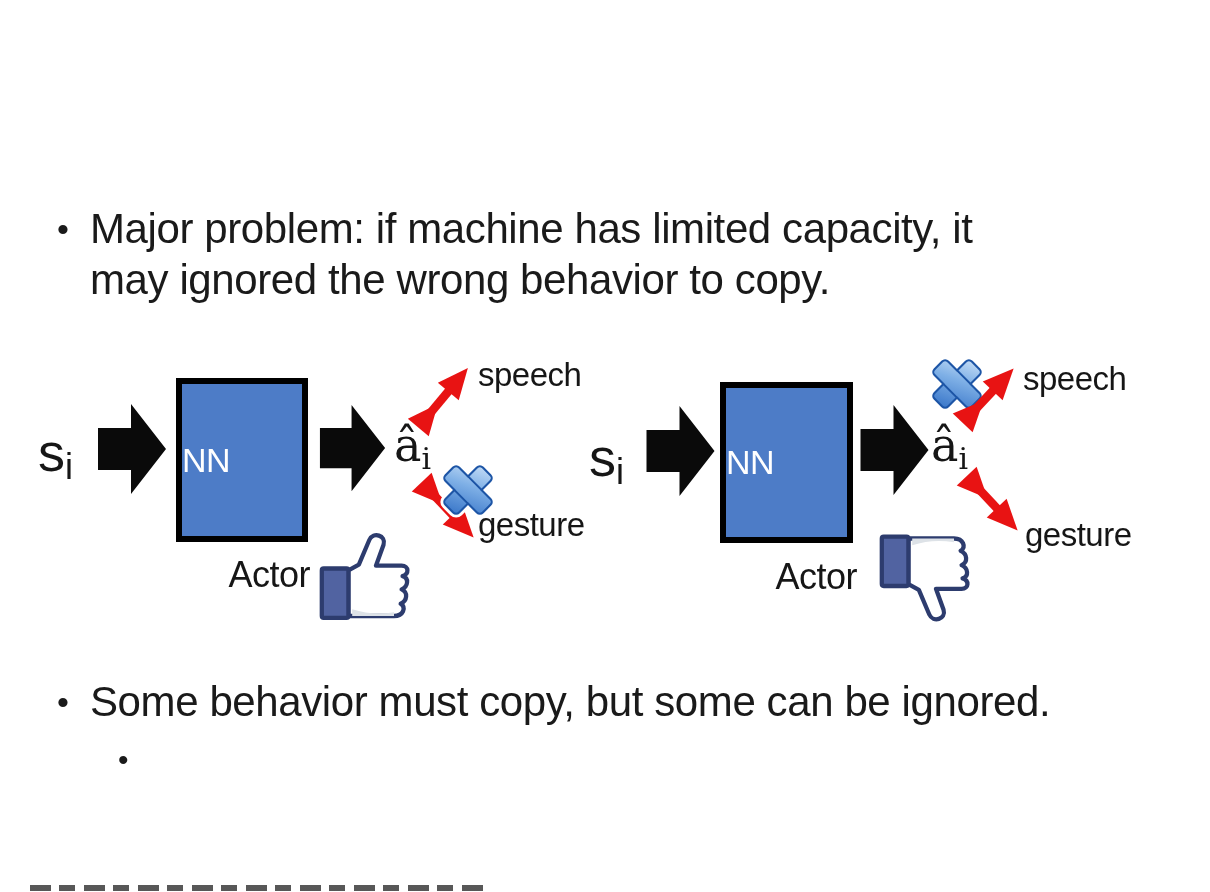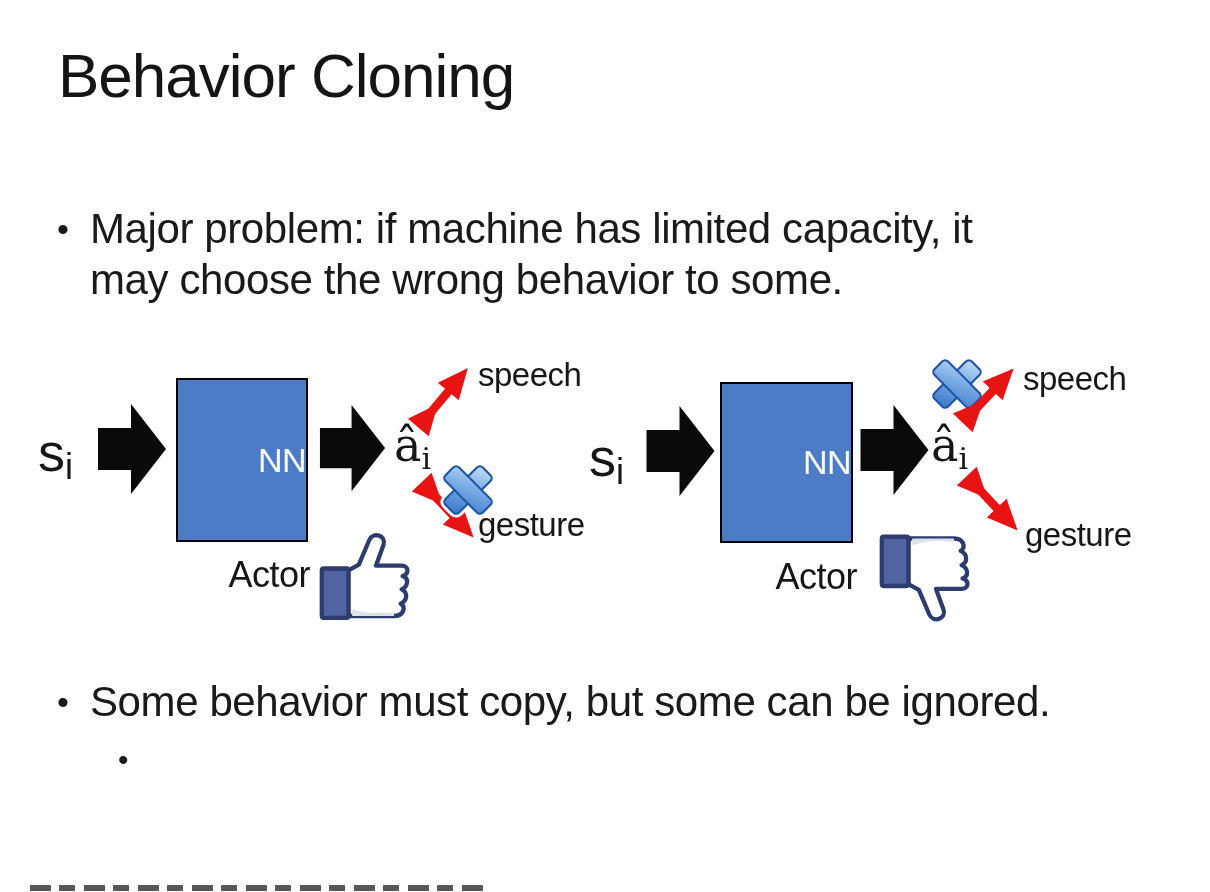--- a/index.html
+++ b/index.html
@@ -9,21 +9,21 @@
   }
   .abs{position:absolute;}
   .title{
     left:58px;top:40px;font-size:62px;font-weight:300;letter-spacing:-1px;color:#151515;
     white-space:nowrap;
   }
   .btext{font-size:42px;line-height:51px;letter-spacing:-0.4px;white-space:nowrap;color:#1a1a1a;}
   .dot{font-size:34px;color:#1a1a1a;}
   .group{position:absolute;width:630px;height:310px;}
   .nnbox{
-    background:#4d7cc7;border:2px solid #000000;display:flex;align-items:center;justify-content:flex-end;
+    background:#4d7cc7;border:6px solid #000000;display:flex;align-items:center;justify-content:flex-start;
     box-sizing:border-box;
   }
   .nnlabel{color:#ffffff;font-size:34px;letter-spacing:-0.5px;}
   .silabel{font-size:54px;line-height:1;white-space:nowrap;}
   .silabel .sub{font-size:36px;vertical-align:-0.22em;}
   .ailabel{font-family:"DejaVu Serif",serif;font-size:46px;line-height:1;white-space:nowrap;}
   .ailabel .sub{font-size:30px;vertical-align:-0.25em;}
   .actorlabel{font-size:36px;text-align:right;letter-spacing:-0.5px;}
   .modlabel{font-size:33px;letter-spacing:-0.5px;white-space:nowrap;}
   .croppedline{
@@ -31,26 +31,25 @@
     background:repeating-linear-gradient(90deg,#3a3a3a 0 21px,transparent 21px 29px,#3a3a3a 29px 45px,transparent 45px 54px);
     opacity:0.85;
   }
   svg{display:block;overflow:visible;}
 </style>
 </head>
 <body>
 
 <div class="slide">
 
-  <div class="abs title">Behavior Cloning</div>
 
   <span class="abs dot" style="left:57px;top:210px;">•</span>
   <div class="abs btext" style="left:90px;top:203px;">
     <span>Major problem: if machine has limited capacity, it</span><br>
-    <span>may choose the wrong behavior to some.</span>
+    <span>may ignored the wrong behavior to copy.</span>
   </div>
 
   <div class="group" style="left:0;top:340px;">
 
     <div class="abs silabel" style="left:38px;top:85px;"><span>s</span><span class="sub">i</span></div>
 
     <svg class="abs" style="left:98px;top:61px;" width="69" height="96" viewBox="0 0 69 96">
       <polygon points="0,27 33,27 33,3 68,48 33,93 33,69 0,69" fill="#0a0a0a"></polygon>
     </svg>
 

